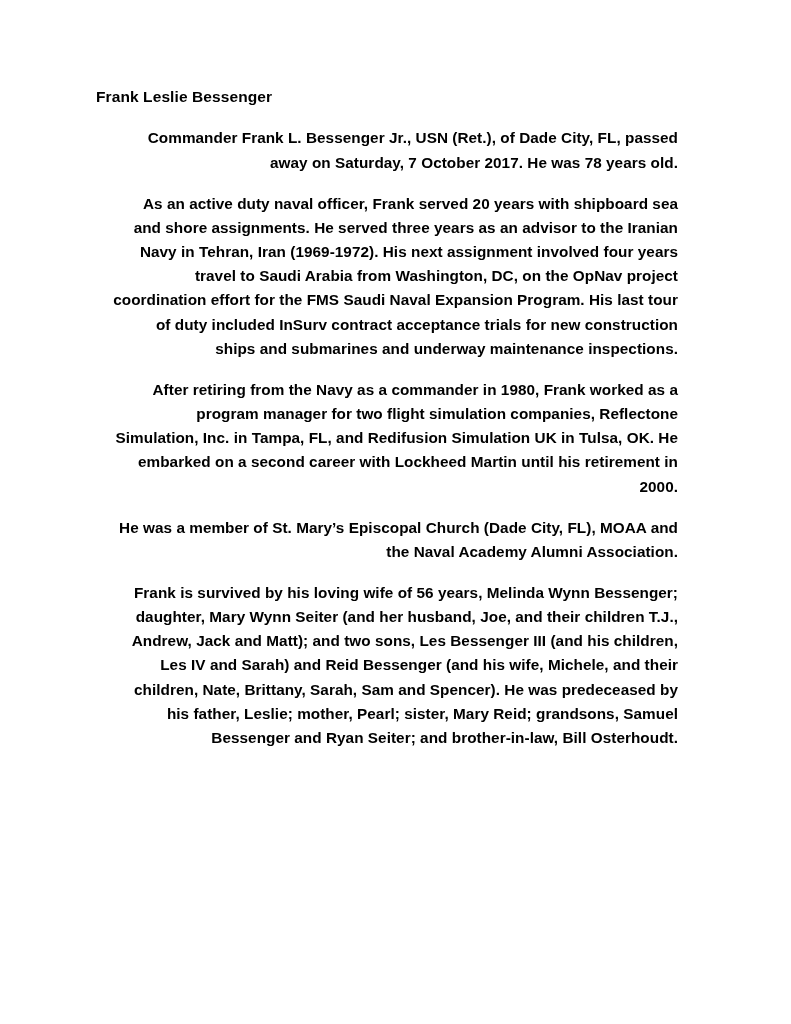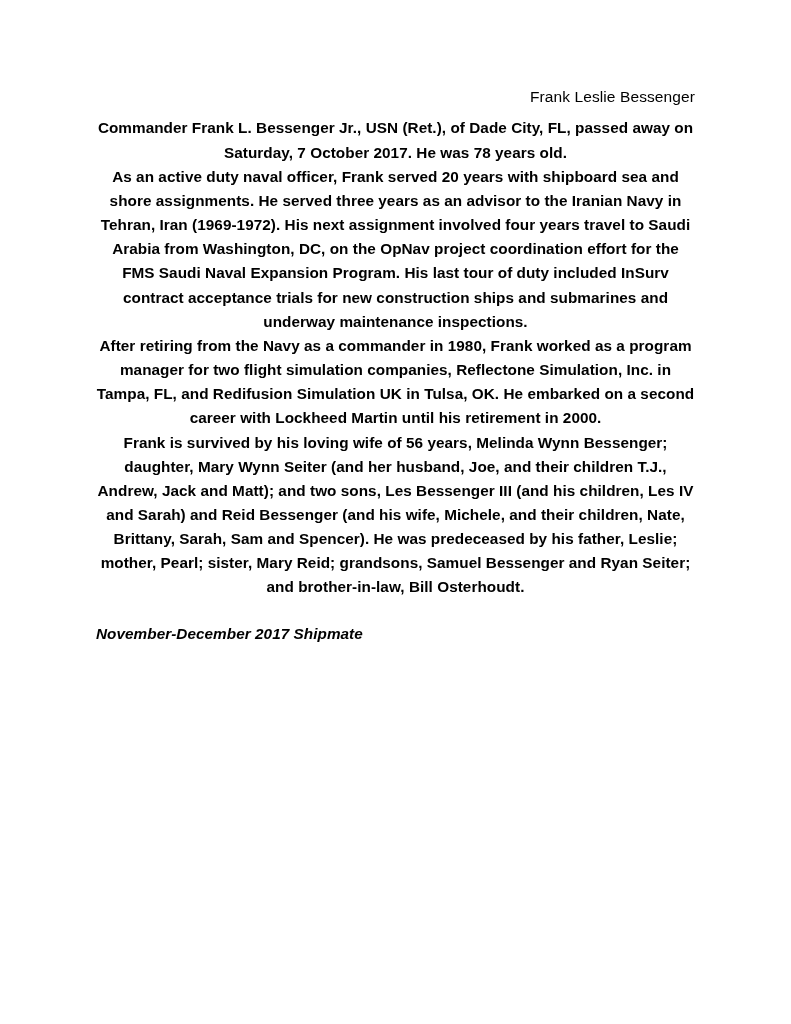--- a/index.html
+++ b/index.html
@@ -16,35 +16,34 @@
   }
   .page {
     position: relative;
     width: 791px;
     height: 1024px;
     box-sizing: border-box;
     padding: 86px 96px 0 96px;
   }
   .doc-title {
     font-size: 15.5px;
-    font-weight: normal;
+    font-weight: bold;
     line-height: 1.45;
-    margin: 0 0 8px 0;
+    margin: 0 0 18px 0;
     letter-spacing: 0.1px;
-    text-align: right;
   }
   .body-block {
     font-size: 15.3px;
     line-height: 1.58;
     font-weight: bold;
     letter-spacing: 0.05px;
   }
   .body-block p {
-    margin: 0;
-    text-align: center;
+    margin: 17px;
+    text-align: right;
   }
   .closing {
     margin-top: 22px;
     font-size: 15.3px;
     font-weight: bold;
     font-style: italic;
     line-height: 1.58;
     letter-spacing: 0.05px;
   }
 </style>
@@ -52,18 +51,18 @@
 <body>
 
 <div class="page">
 
   <h1 class="doc-title">Frank Leslie Bessenger</h1>
 
   <div class="body-block">
     <p>Commander Frank L. Bessenger Jr., USN (Ret.), of Dade City, FL, passed away on Saturday, 7 October 2017. He was 78 years old.</p>
     <p>As an active duty naval officer, Frank served 20 years with shipboard sea and shore assignments. He served three years as an advisor to the Iranian Navy in Tehran, Iran (1969-1972). His next assignment involved four years travel to Saudi Arabia from Washington, DC, on the OpNav project coordination effort for the FMS Saudi Naval Expansion Program. His last tour of duty included InSurv contract acceptance trials for new construction ships and submarines and underway maintenance inspections.</p>
     <p>After retiring from the Navy as a commander in 1980, Frank worked as a program manager for two flight simulation companies, Reflectone Simulation, Inc. in Tampa, FL, and Redifusion Simulation UK in Tulsa, OK. He embarked on a second career with Lockheed Martin until his retirement in 2000.</p>
+    <p>He was a member of St. Mary’s Episcopal Church (Dade City, FL), MOAA and the Naval Academy Alumni Association.</p>
     <p>Frank is survived by his loving wife of 56 years, Melinda Wynn Bessenger; daughter, Mary Wynn Seiter (and her husband, Joe, and their children T.J., Andrew, Jack and Matt); and two sons, Les Bessenger III (and his children, Les IV and Sarah) and Reid Bessenger (and his wife, Michele, and their children, Nate, Brittany, Sarah, Sam and Spencer). He was predeceased by his father, Leslie; mother, Pearl; sister, Mary Reid; grandsons, Samuel Bessenger and Ryan Seiter; and brother-in-law, Bill Osterhoudt.</p>
   </div>
 
-  <div class="closing">November-December 2017 Shipmate</div>
 
 </div>
 
 </body></html>

